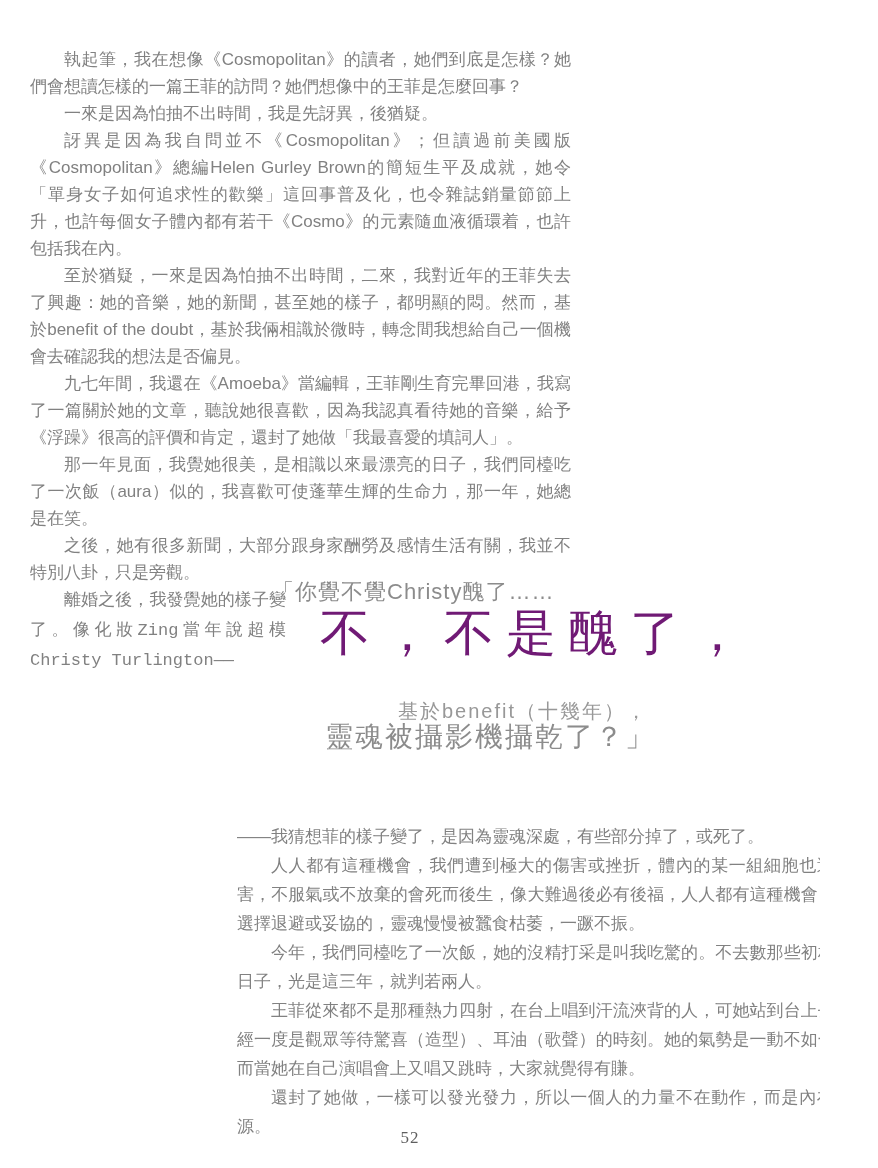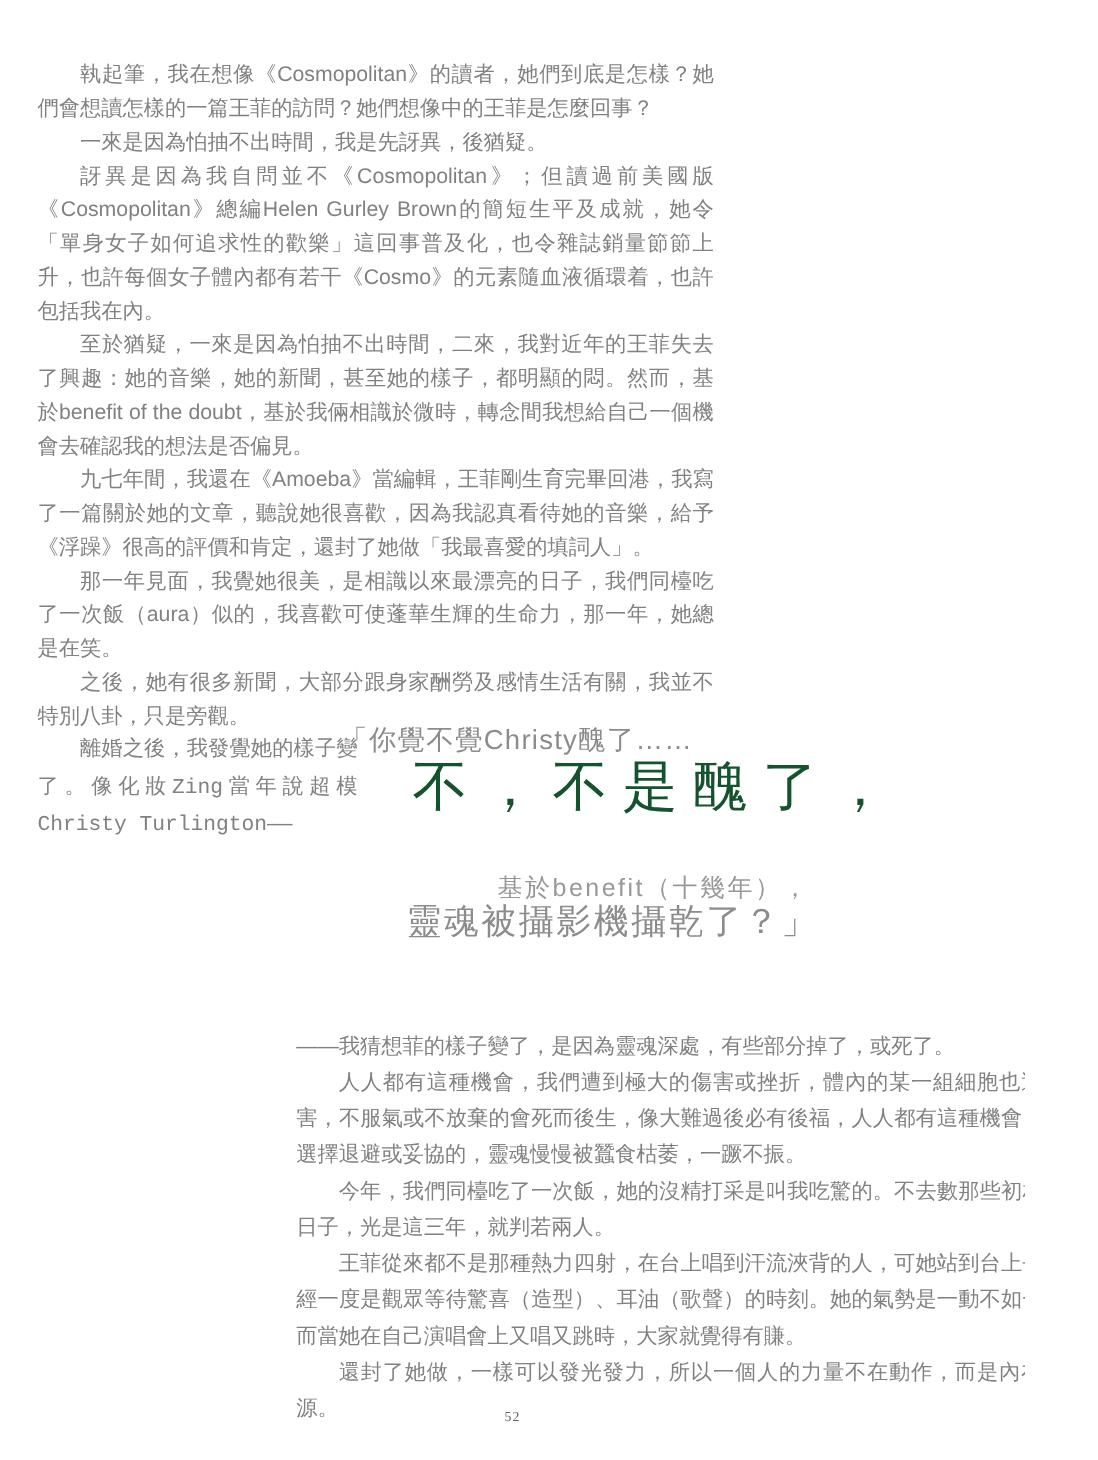--- a/index.html
+++ b/index.html
@@ -25,36 +25,36 @@
     text-align:justify;
     font-family:Liberation Mono, monospace;
   }
   .col-narrow p{margin:0;text-indent:2em;}
   
   .quote-line{
     position:absolute;white-space:nowrap;
     color:#8c8c8c;line-height:1.08;
   }
   #q1{left:272px;top:580px;font-size:22px;letter-spacing:1px;}
-  #q2{left:330px;top:606px;font-size:44px;letter-spacing:12px;color:#14532d;}
+  #q2{left:320px;top:606px;font-size:50px;letter-spacing:12px;color:#701a75;}
   #q3{left:234px;top:661px;font-size:30px;letter-spacing:1px;}
   #q4{left:398px;top:701px;font-size:20px;letter-spacing:2px;color:#989898;}
   #q5{left:325px;top:722px;font-size:28px;letter-spacing:2px;}
   
   .bottom{
     position:absolute;left:237px;top:783px;width:632px;
     font-size:17px;line-height:29px;
     text-align:justify;
   }
   .bottom p{margin:0;text-indent:2em;}
   .bottom p.no-indent{text-indent:0;margin-top:39px;}
   
   .pagenum{
     position:absolute;left:0;top:1128px;width:100%;
-    text-align:center;font-size:11px;
+    text-align:center;font-size:17px;
     font-family:"Liberation Serif",serif;
     color:#5f5f5f;letter-spacing:1px;
   }
 </style>
 </head>
 <body>
 
 <div class="page">
 
   <div class="col-main">

